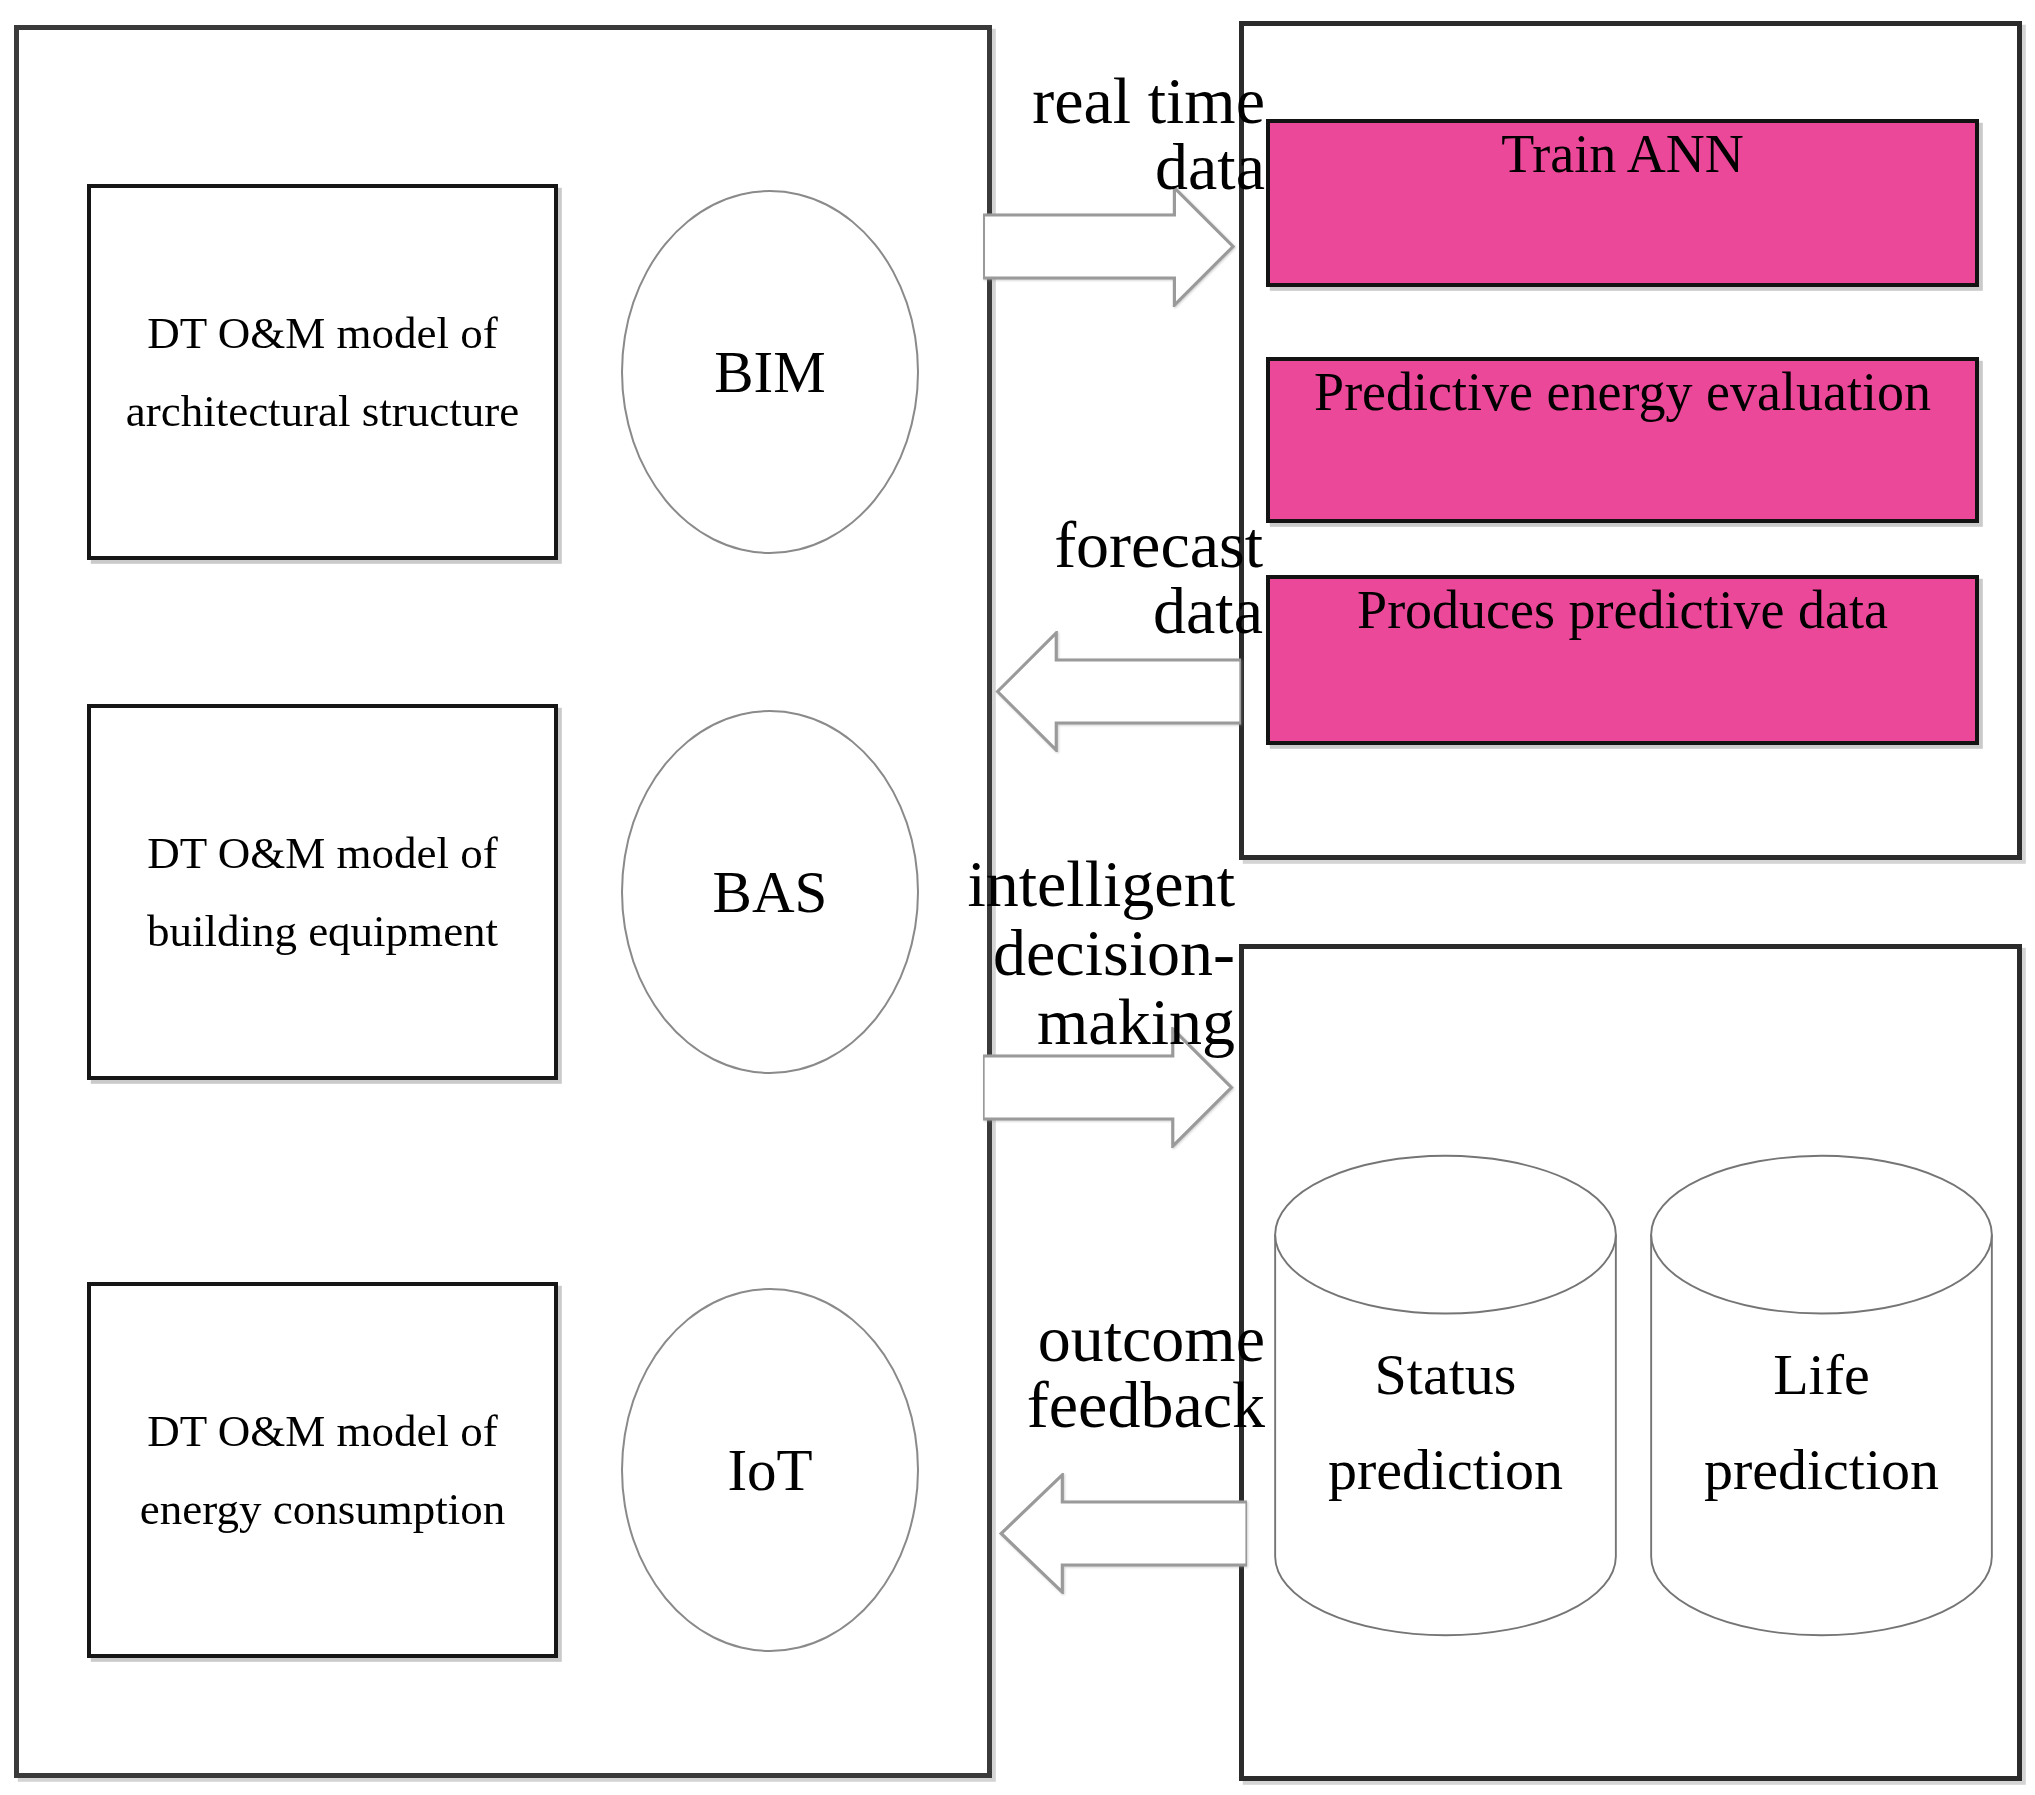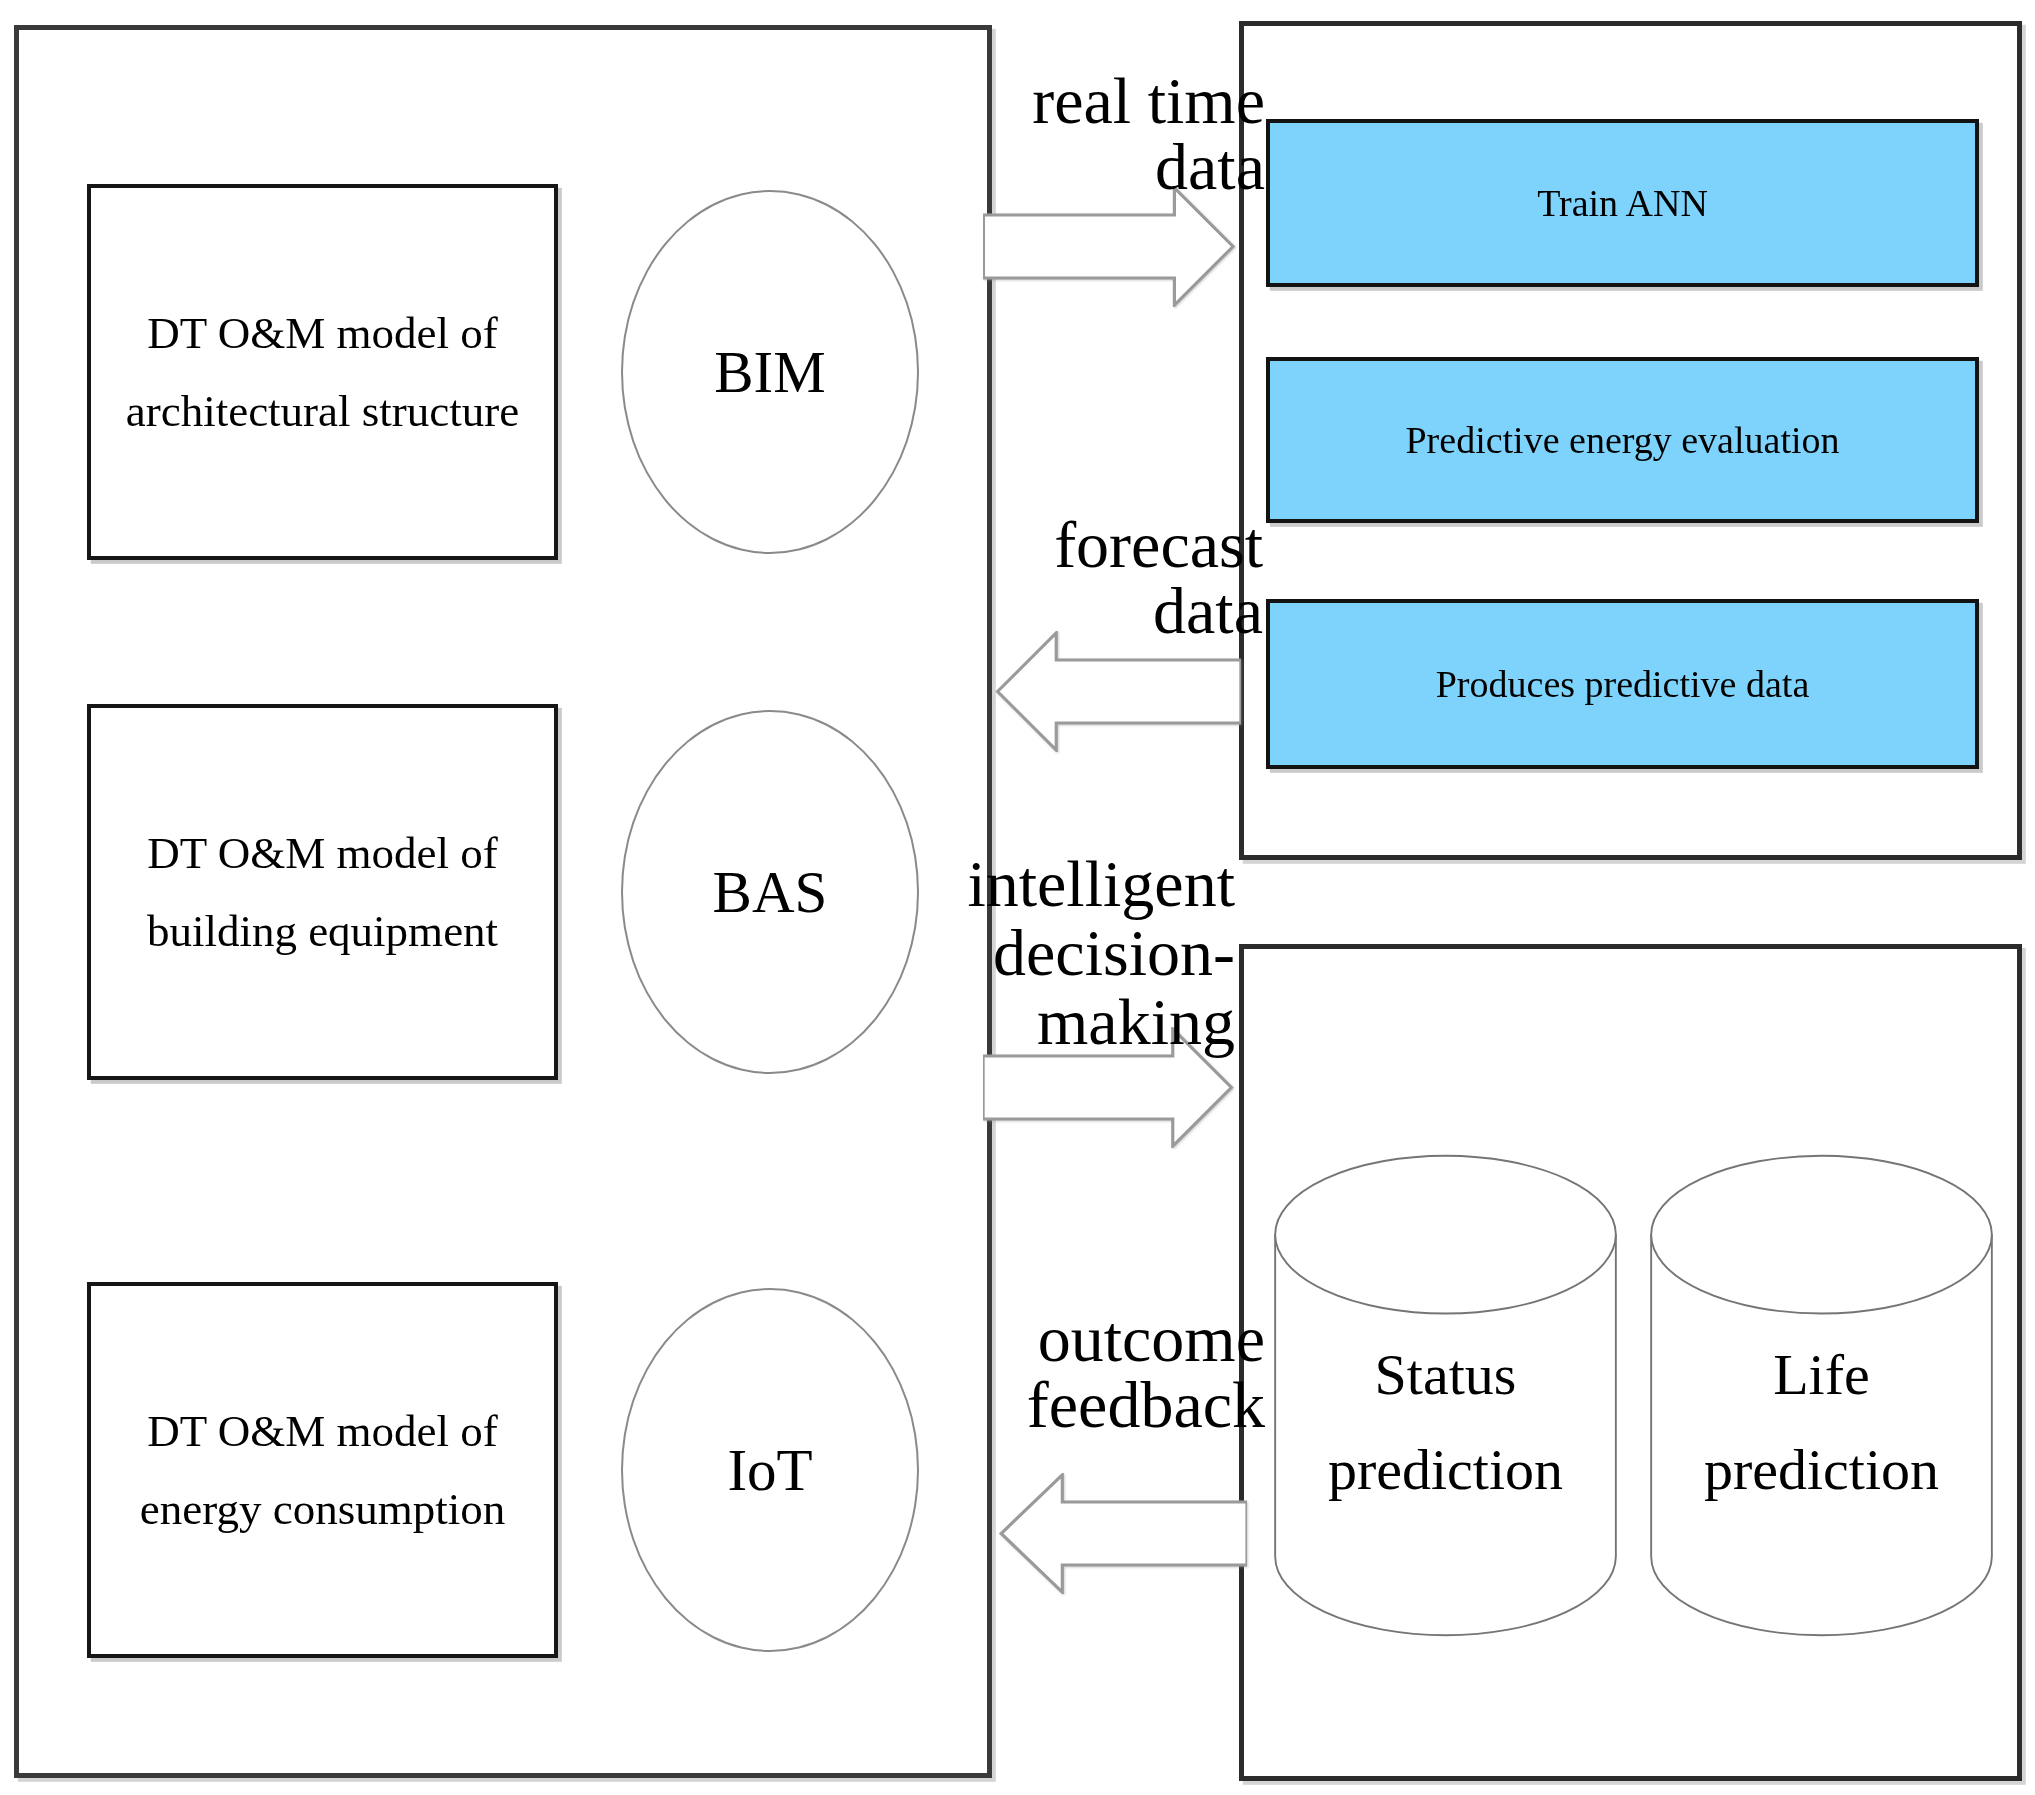--- a/index.html
+++ b/index.html
@@ -71,32 +71,31 @@
   #ellipse-bim { top: 190px; }
   #ellipse-bas { top: 710px; }
   #ellipse-iot { top: 1288px; }
 
   
   .step-box {
     position: absolute;
     left: 1266px;
     width: 705px;
     border: 4.4px solid #131313;
-    background: #7dd3fc;
+    background: #ec4899;
     box-shadow: 3.8px 3.8px 0 rgba(150,150,150,0.5);
     display: flex;
-    align-items: center;
     justify-content: center;
     text-align: center;
-    font-size: 38px;
+    font-size: 54px;
     white-space: nowrap;
   }
   #step-box-1 { top: 119px; height: 160px; }
   #step-box-2 { top: 357px; height: 158px; }
-  #step-box-3 { top: 575px; height: 162px; margin-top: 24px; }
+  #step-box-3 { top: 575px; height: 162px; }
 
   
   .flow-arrow {
     position: absolute;
     filter: drop-shadow(1.9px 1.9px 1.3px rgba(150,150,150,0.45));
   }
   .flow-arrow polygon {
     fill: #ffffff;
     stroke: #9a9a9a;
     stroke-width: 5;

